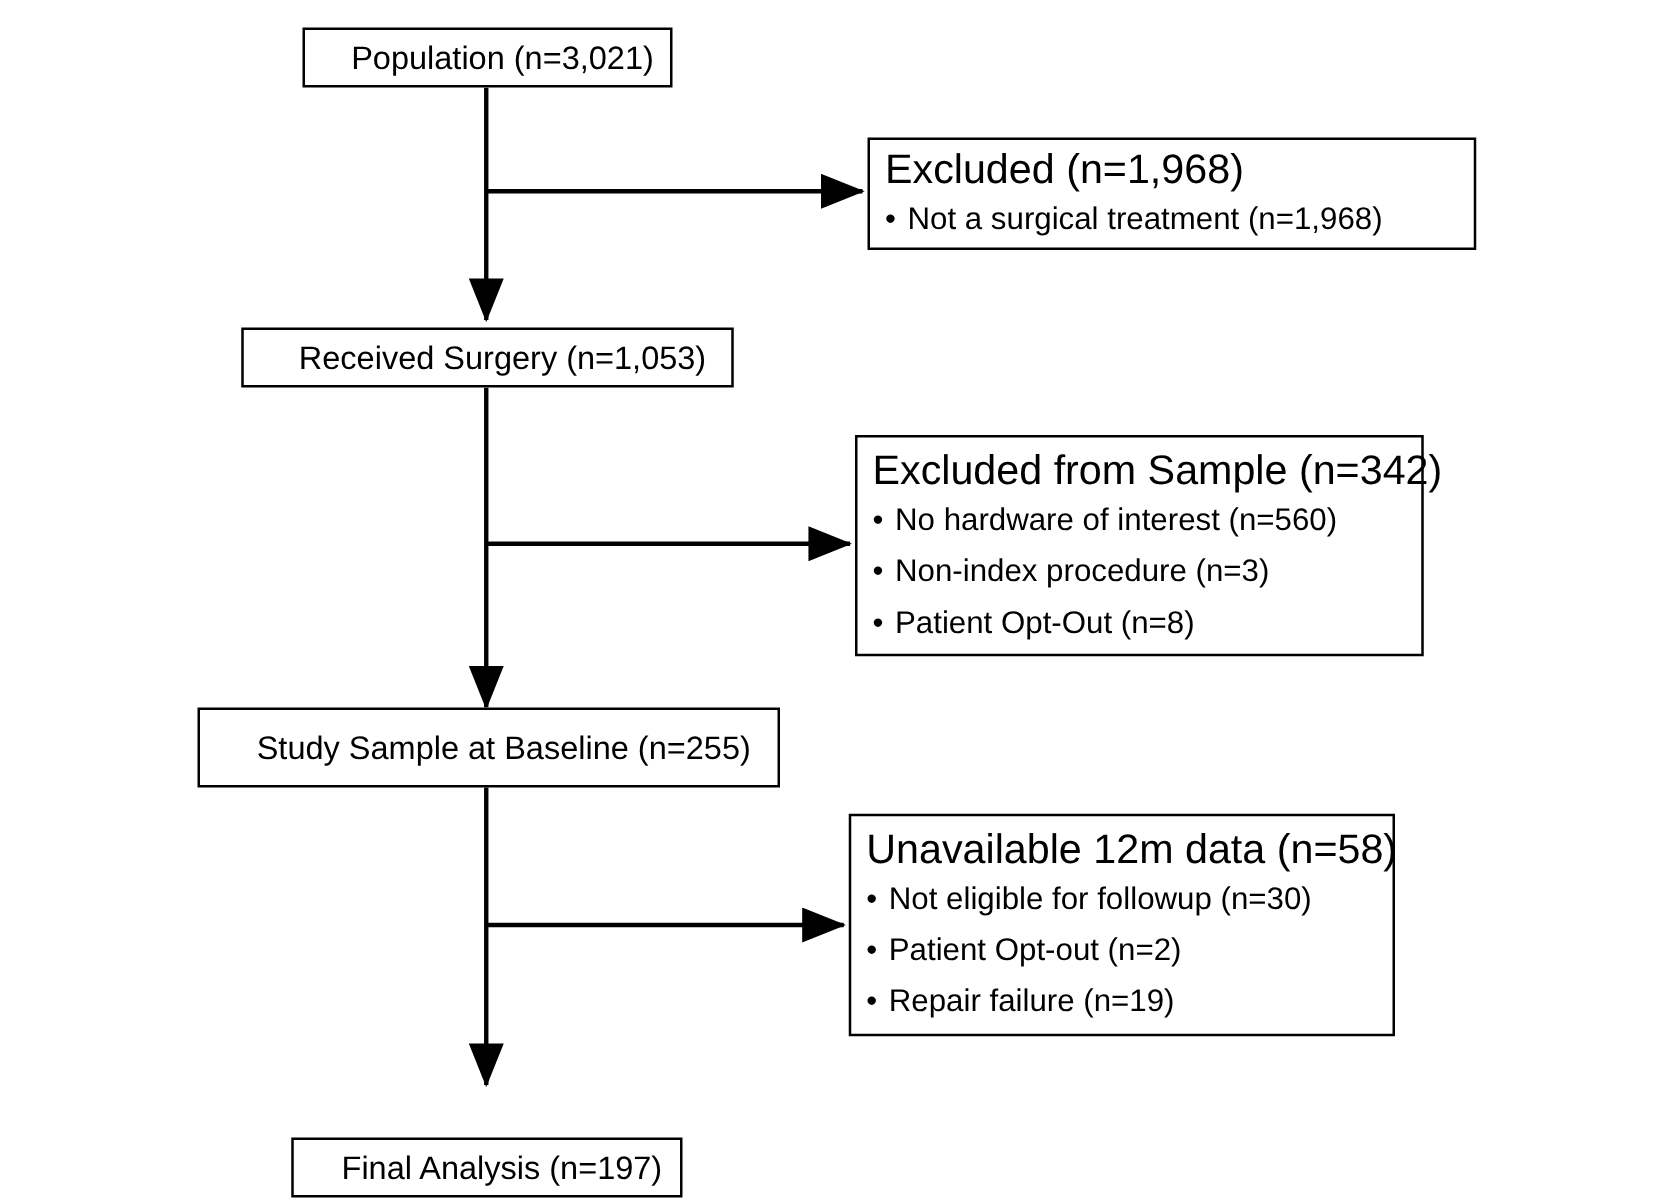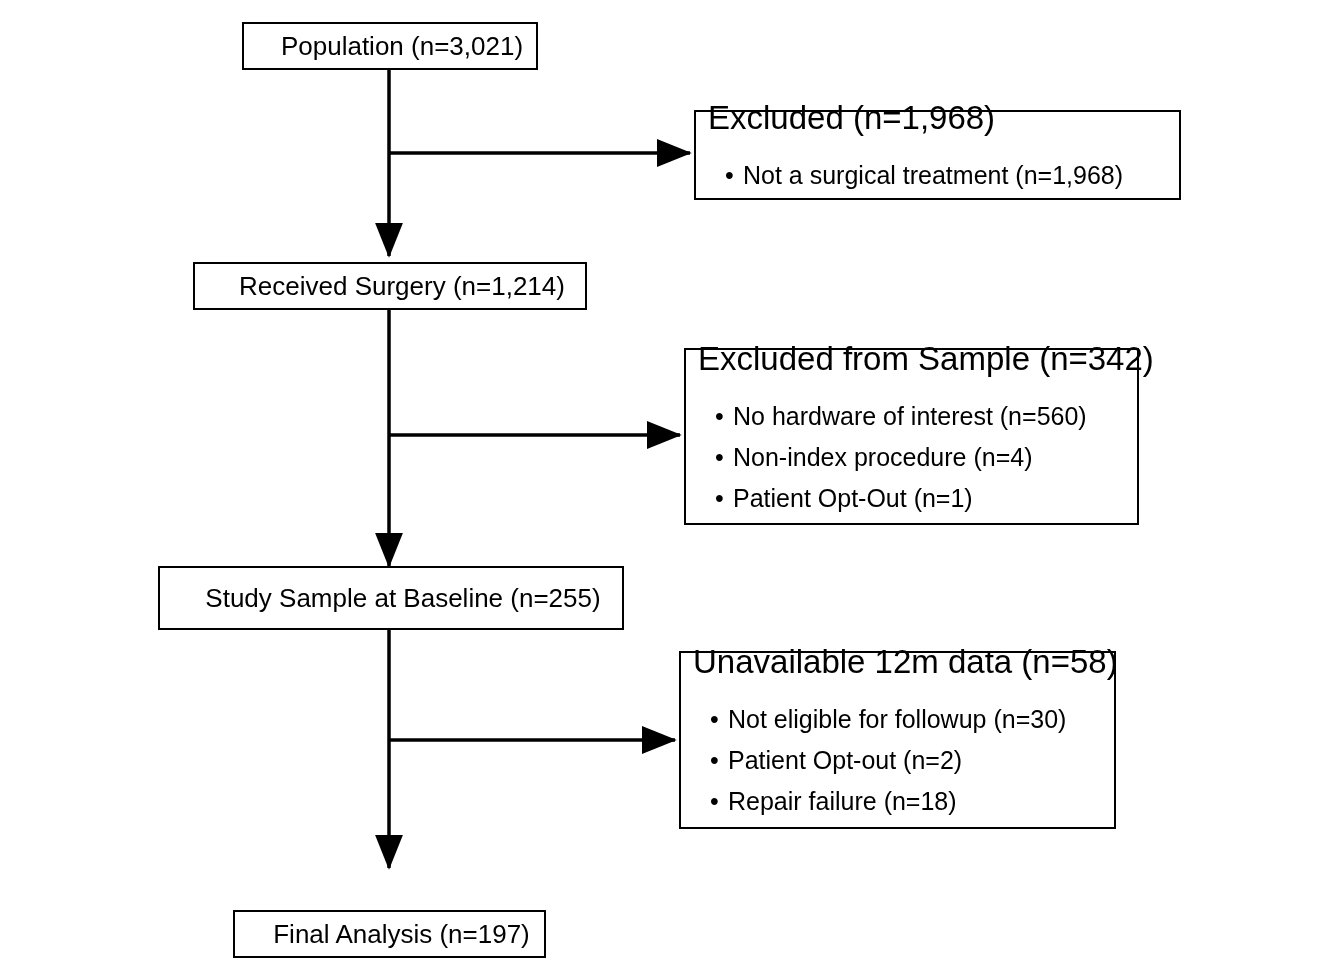--- a/index.html
+++ b/index.html
@@ -51,21 +51,21 @@
     text-align: left;
     padding: 6px 10px 6px 12px;
   }
   .node-side .node-title {
     font-size: 33px;
     line-height: 41px;
     white-space: nowrap;
   }
   .node-side .bullet-list {
     list-style: none;
-    margin: 17px;
+    margin: 0;
     padding: 0;
   }
   .node-side .bullet-list li {
     font-size: 25px;
     line-height: 41px;
     white-space: nowrap;
   }
   .node-side .bullet-list li .bullet-dot {
     display: inline-block;
     width: 18px;
@@ -94,21 +94,21 @@
     <line x1="389" y1="612" x2="389" y2="868" stroke="#000000" stroke-width="3.5" marker-end="url(#arrowhead)"></line>
 
     <line x1="389" y1="740" x2="675" y2="740" stroke="#000000" stroke-width="3.5" marker-end="url(#arrowhead)"></line>
   </svg>
 
   <div class="node-box node-main" style="left:242px; top:22px; width:296px; height:48px;">
     <div class="node-title">Population (n=3,021)</div>
   </div>
 
   <div class="node-box node-main" style="left:193px; top:262px; width:394px; height:48px;">
-    <div class="node-title">Received Surgery (n=1,214)</div>
+    <div class="node-title">Received Surgery (n=1,053)</div>
   </div>
 
   <div class="node-box node-main" style="left:158px; top:566px; width:466px; height:64px;">
     <div class="node-title">Study Sample at Baseline (n=255)</div>
   </div>
 
   <div class="node-box node-main" style="left:233px; top:866px; width:313px; height:48px;margin-top:44px;">
     <div class="node-title">Final Analysis (n=197)</div>
   </div>
 
@@ -116,27 +116,27 @@
     <div class="node-title">Excluded (n=1,968)</div>
     <ul class="bullet-list">
       <li><span class="bullet-dot">•</span><span>Not a surgical treatment (n=1,968)</span></li>
     </ul>
   </div>
 
   <div class="node-box node-side" style="left:684px; top:348px; width:455px; height:177px;">
     <div class="node-title">Excluded from Sample (n=342)</div>
     <ul class="bullet-list">
       <li><span class="bullet-dot">•</span><span>No hardware of interest (n=560)</span></li>
-      <li><span class="bullet-dot">•</span><span>Non-index procedure (n=4)</span></li>
-      <li><span class="bullet-dot">•</span><span>Patient Opt-Out (n=1)</span></li>
+      <li><span class="bullet-dot">•</span><span>Non-index procedure (n=3)</span></li>
+      <li><span class="bullet-dot">•</span><span>Patient Opt-Out (n=8)</span></li>
     </ul>
   </div>
 
   <div class="node-box node-side" style="left:679px; top:651px; width:437px; height:178px;">
     <div class="node-title">Unavailable 12m data (n=58)</div>
     <ul class="bullet-list">
       <li><span class="bullet-dot">•</span><span>Not eligible for followup (n=30)</span></li>
       <li><span class="bullet-dot">•</span><span>Patient Opt-out (n=2)</span></li>
-      <li><span class="bullet-dot">•</span><span>Repair failure (n=18)</span></li>
+      <li><span class="bullet-dot">•</span><span>Repair failure (n=19)</span></li>
     </ul>
   </div>
 
 </div>
 
 </body></html>

